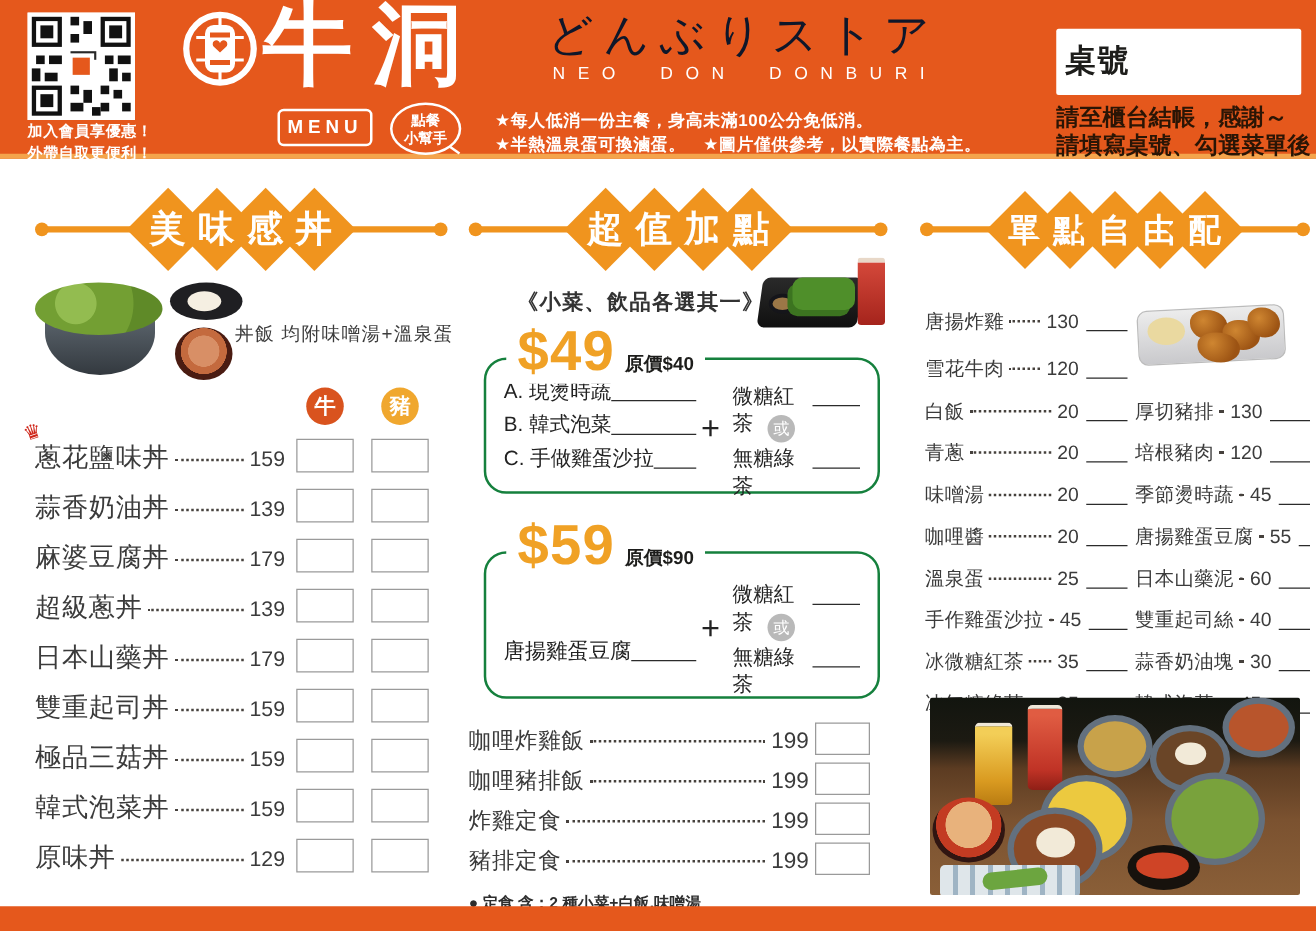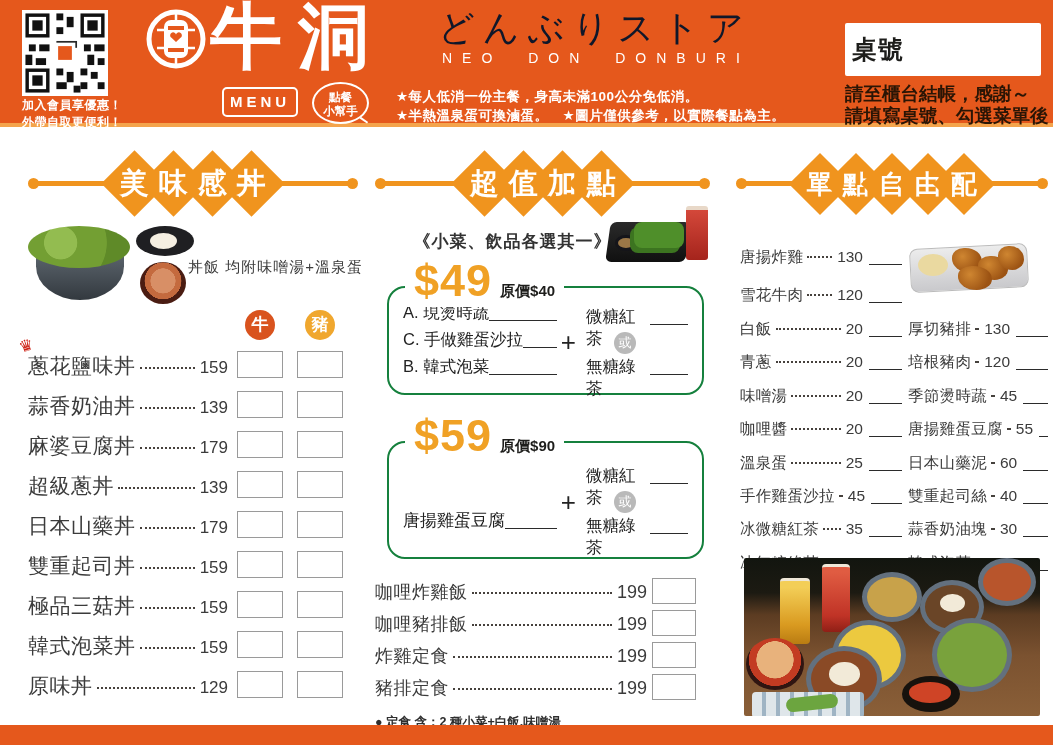--- a/index.html
+++ b/index.html
@@ -429,26 +429,26 @@
         <span class="orig">原價$40</span>
       </div>
       <div class="opts">
 
           <div class="opt-row">
             <span>A. 現燙時蔬</span>
             <span class="blank"></span>
           </div>
 
           <div class="opt-row">
+            <span>B. 韓式泡菜</span>
+            <span class="blank"></span>
+          </div>
+
+          <div class="opt-row">
             <span>C. 手做雞蛋沙拉</span>
-            <span class="blank"></span>
-          </div>
-
-          <div class="opt-row">
-            <span>B. 韓式泡菜</span>
             <span class="blank"></span>
           </div>
         </div>
       <span class="plus">+</span>
       <div class="drinks">
         <div class="drink">
           <span>微糖紅茶</span>
           <span class="blank"></span>
         </div>
         <div class="or">或</div>

